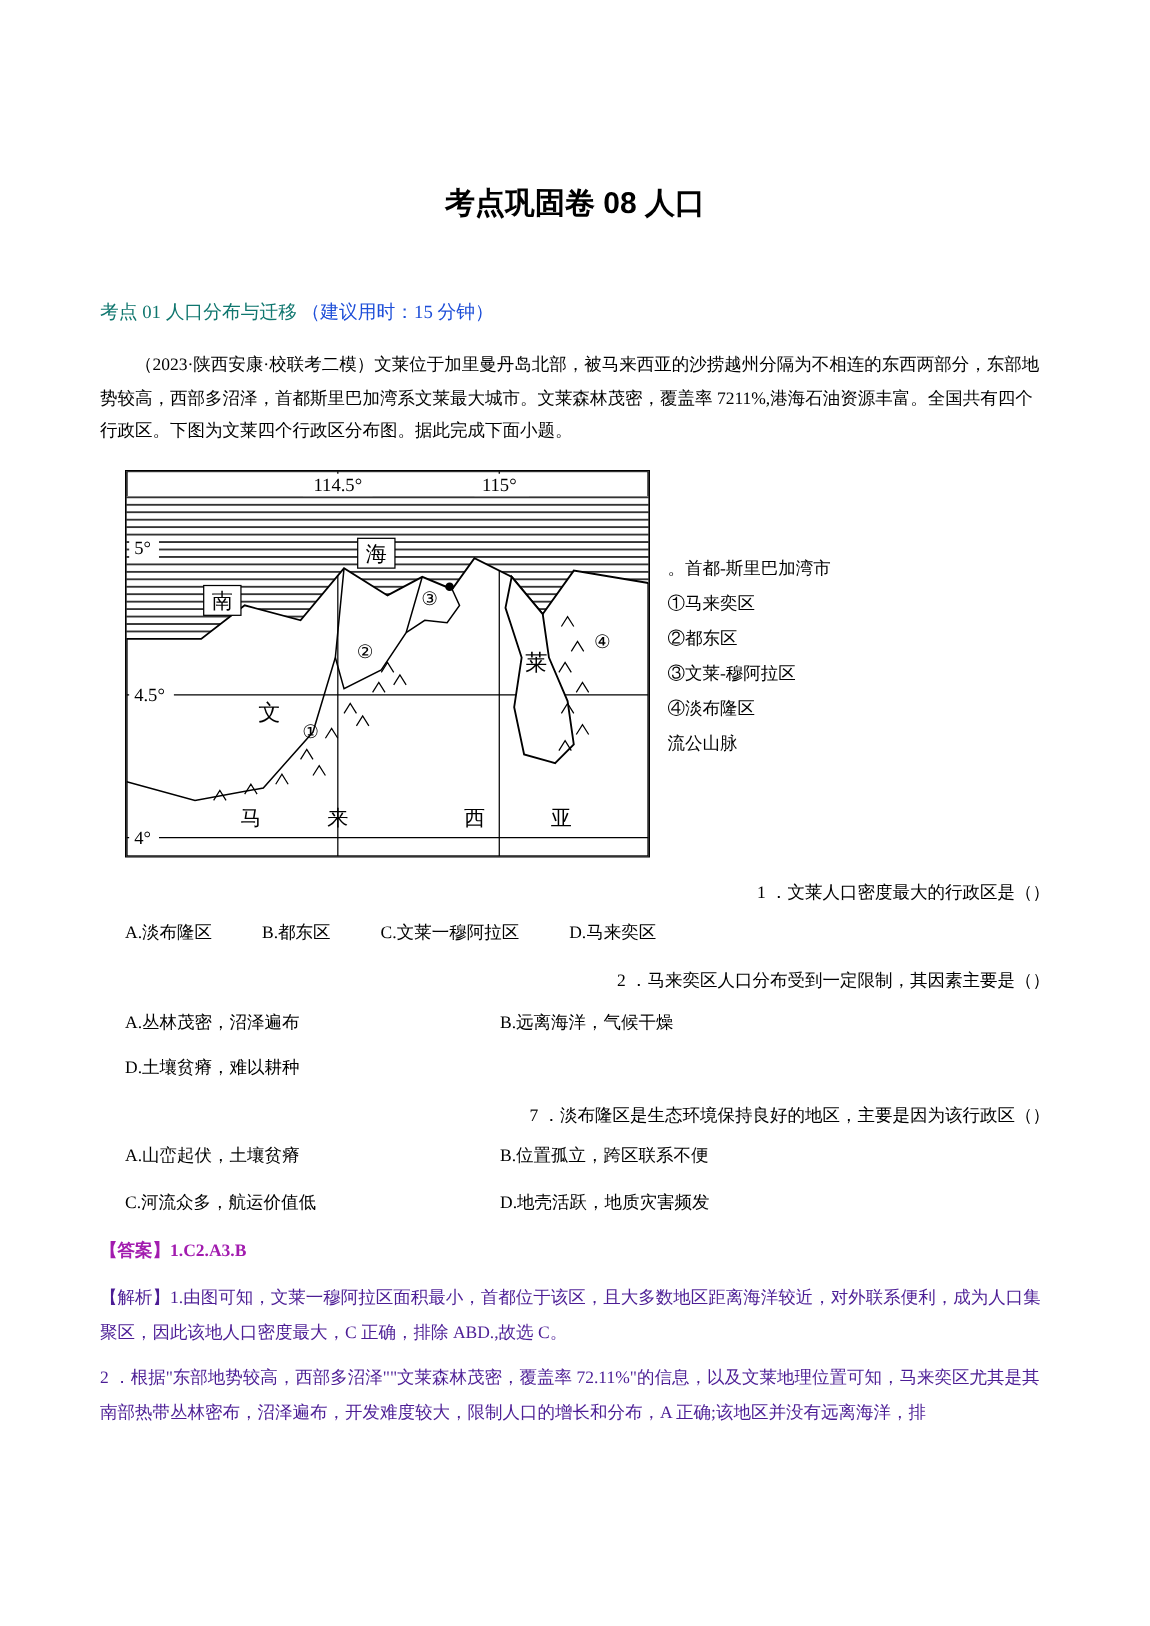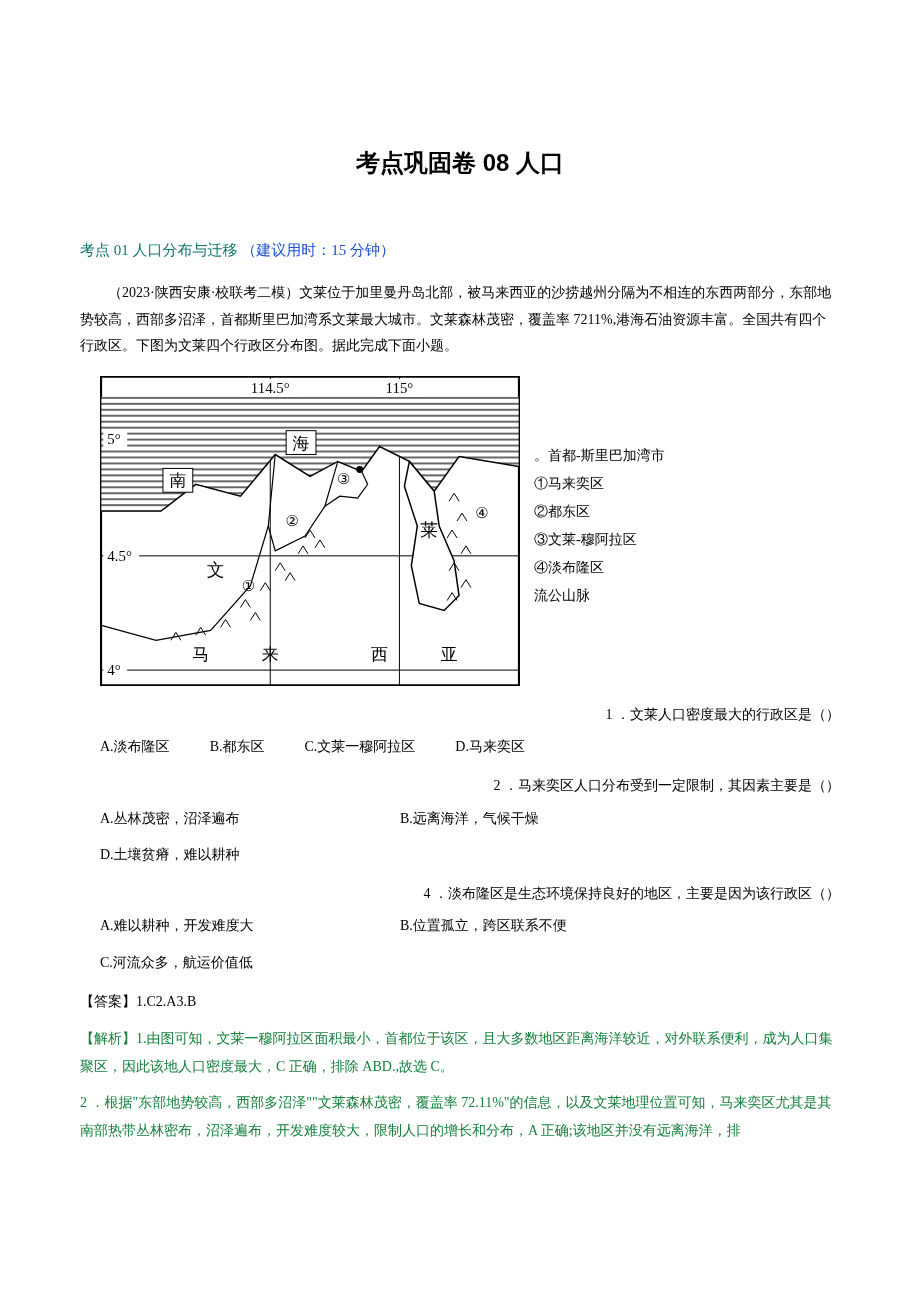--- a/index.html
+++ b/index.html
@@ -58,25 +58,26 @@
       margin: 6px 0 12px 20px;
     }
     .options .opt { margin-right: 40px; }
     .options-2col {
       display: grid;
       grid-template-columns: 300px 1fr;
       row-gap: 10px;
       margin: 6px 0 12px 20px;
     }
     .answer-key {
-      color: #000000;
+      color: #a21caf;
       margin: 10px 0;
+      font-weight: bold;
     }
     .explain {
-      color: #15803d;
+      color: #4c1d95;
       margin: 8px 0;
       line-height: 2;
     }
   </style>
 </head>
 <body>
 
 <h1 class="title">考点巩固卷 08 人口</h1>
 
 <div class="section-heading">
@@ -172,23 +173,24 @@
   <span class="opt">D.马来奕区</span>
 </div>
 
 <p class="question">2 ．马来奕区人口分布受到一定限制，其因素主要是（）</p>
 <div class="options-2col">
   <span>A.丛林茂密，沼泽遍布</span>
   <span>B.远离海洋，气候干燥</span>
   <span>D.土壤贫瘠，难以耕种</span>
 </div>
 
-<p class="question">4 ．淡布隆区是生态环境保持良好的地区，主要是因为该行政区（）</p>
+<p class="question">7 ．淡布隆区是生态环境保持良好的地区，主要是因为该行政区（）</p>
 <div class="options-2col">
-  <span>A.难以耕种，开发难度大</span>
+  <span>A.山峦起伏，土壤贫瘠</span>
   <span>B.位置孤立，跨区联系不便</span>
   <span>C.河流众多，航运价值低</span>
+  <span>D.地壳活跃，地质灾害频发</span>
 </div>
 
 <p class="answer-key">【答案】1.C2.A3.B</p>
 
 <p class="explain">【解析】1.由图可知，文莱一穆阿拉区面积最小，首都位于该区，且大多数地区距离海洋较近，对外联系便利，成为人口集聚区，因此该地人口密度最大，C 正确，排除 ABD.,故选 C。</p>
 <p class="explain">2 ．根据"东部地势较高，西部多沼泽""文莱森林茂密，覆盖率 72.11%"的信息，以及文莱地理位置可知，马来奕区尤其是其南部热带丛林密布，沼泽遍布，开发难度较大，限制人口的增长和分布，A 正确;该地区并没有远离海洋，排</p>
 
 </body></html>

